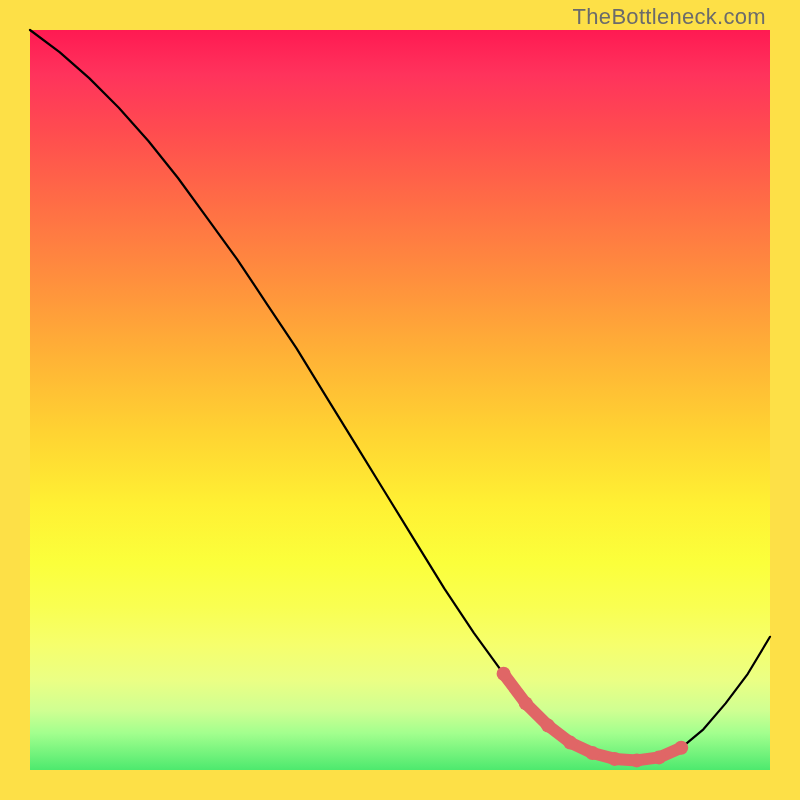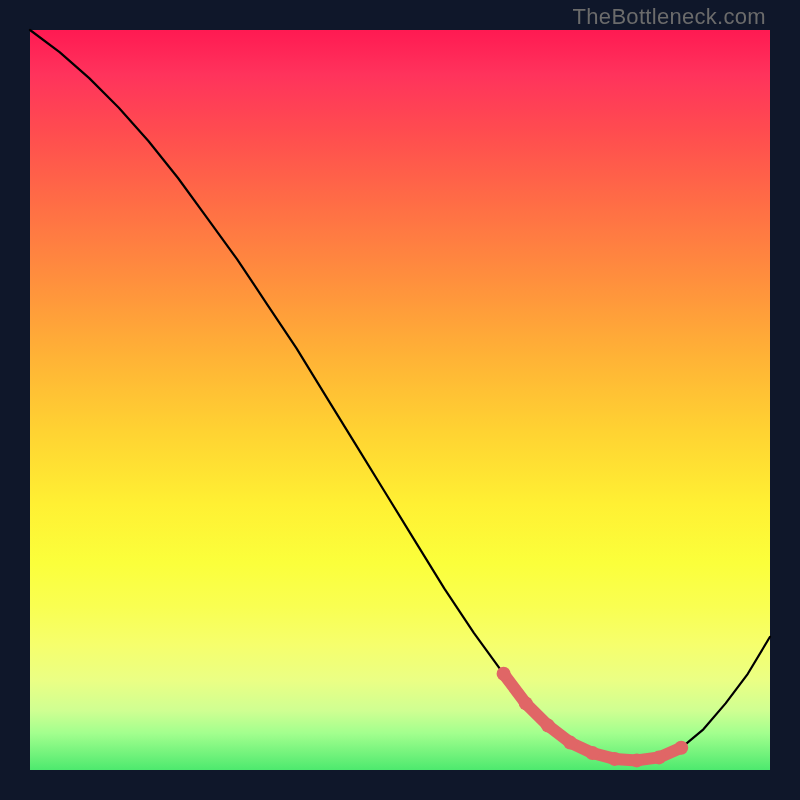--- a/index.html
+++ b/index.html
@@ -7,21 +7,21 @@
     padding: 0;
     width: 800px;
     height: 800px;
     background: #000000;
     overflow: hidden;
   }
   .frame {
     position: relative;
     width: 800px;
     height: 800px;
-    background: #0f172a;
+    background: #fde047;
   }
   .plot-area {
     position: absolute;
     left: 30px;
     top: 30px;
     width: 740px;
     height: 740px;
     background: linear-gradient(to bottom,
       #ff1a52 0%,
       #ff335c 6%,

